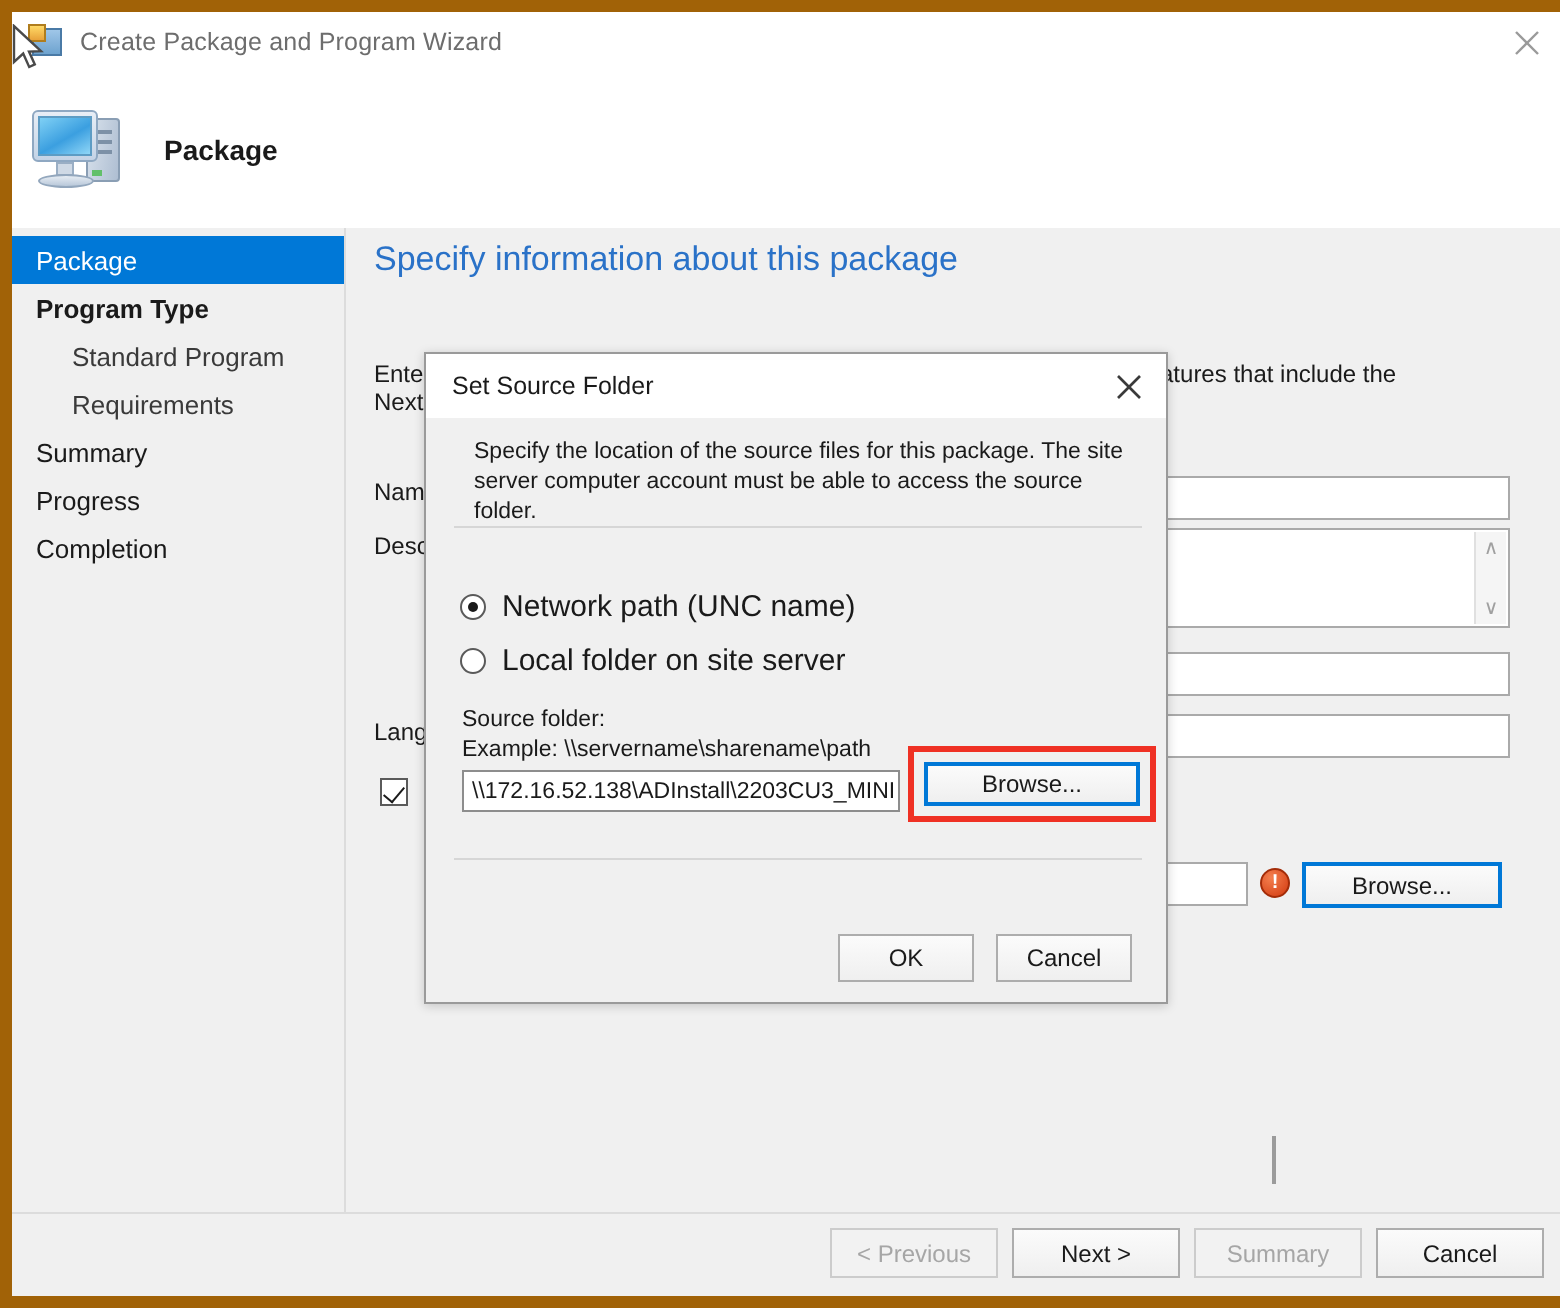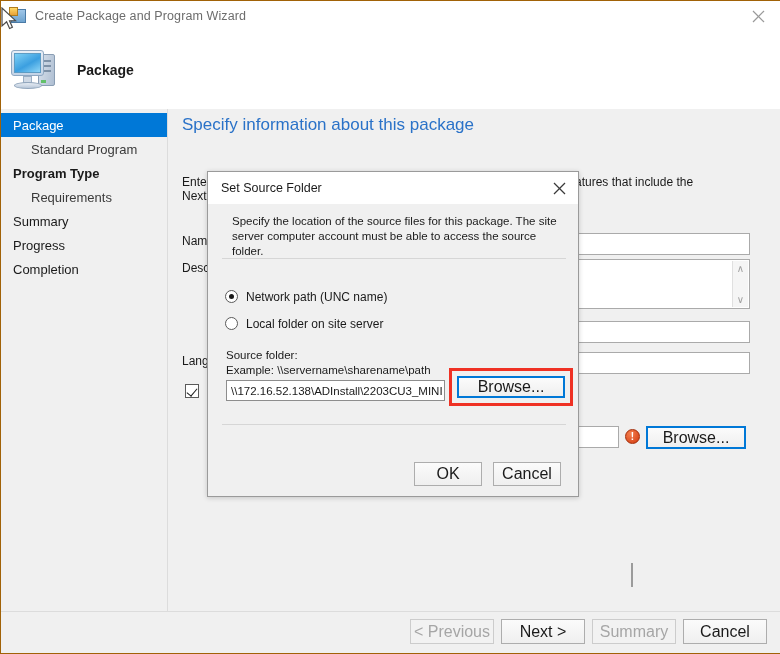--- a/index.html
+++ b/index.html
@@ -7,21 +7,21 @@
     margin: 0; padding: 0;
     width: 780px; height: 654px;
     overflow: hidden;
     background: #ffffff;
     font-family: "Liberation Sans", sans-serif;
   }
   #app {
     position: relative;
     width: 780px; height: 654px;
     background: #f0f0f0;
-    border: 1px solid #a16207;
+    border: 6px solid #a16207;
   }
 
   
   .titlebar {
     position: absolute; left: 0; top: 0;
     width: 780px; height: 30px;
     background: #ffffff;
     display: flex; align-items: center;
   }
   .titlebar-icon {
@@ -184,21 +184,21 @@
     background: radial-gradient(circle at 35% 30%, #f4804f, #d2390f);
     border: 1px solid #a32c08;
     color: #fff; font-size: 10px; font-weight: bold;
     display: flex; align-items: center; justify-content: center;
     line-height: 1;
   }
 
   .btn {
     background: linear-gradient(#fbfbfb, #efefef);
     border: 1px solid #adadad;
-    font-size: 16px; color: #1a1a1a;
+    font-size: 12px; color: #1a1a1a;
     display: flex; align-items: center; justify-content: center;
     font-family: "Liberation Sans", sans-serif;
   }
   .btn.disabled { color: #a6a6a6; border-color: #cccccc; background: #f2f2f2; }
   .btn.focused { border: 2px solid #0078d7; }
 
   .text-caret {
     position: absolute; left: 630px; top: 562px;
     width: 2px; height: 24px;
     background: #9b9b9b;
@@ -253,22 +253,22 @@
     width: 338px; height: 67px;
     border: 1px solid #d0d0d0;
   }
   .groupbox-legend {
     position: absolute; left: 10px; top: -8px;
     background: #f0f0f0; padding: 0 4px;
     font-size: 11.5px; color: #1a1a1a;
   }
   .radio-row {
     position: absolute; left: 17px;
-    display: flex; align-items: flex-start;
-    font-size: 12px; color: #1a1a1a;
+    display: flex; align-items: center;
+    font-size: 15px; color: #1a1a1a;
   }
   .radio-mark {
     width: 13px; height: 13px; border-radius: 50%;
     background: #ffffff; border: 1px solid #5a5a5a;
     margin-right: 8px; position: relative; flex: none;
   }
   .radio-mark.on::after {
     content: "";
     position: absolute; left: 3px; top: 3px;
     width: 5px; height: 5px; border-radius: 50%;
@@ -333,25 +333,25 @@
       <div class="mon-neck"></div>
       <div class="mon-base"></div>
     </div>
     <div class="header-title">Package</div>
   </div>
 
   <div class="sidebar">
     <div class="nav-item selected">
       <span>Package</span>
     </div>
+    <div class="nav-item bold">
+      <span>Program Type</span>
+    </div>
     <div class="nav-item indent">
       <span>Standard Program</span>
-    </div>
-    <div class="nav-item bold">
-      <span>Program Type</span>
     </div>
     <div class="nav-item indent">
       <span>Requirements</span>
     </div>
     <div class="nav-item">
       <span>Summary</span>
     </div>
     <div class="nav-item">
       <span>Progress</span>
     </div>

